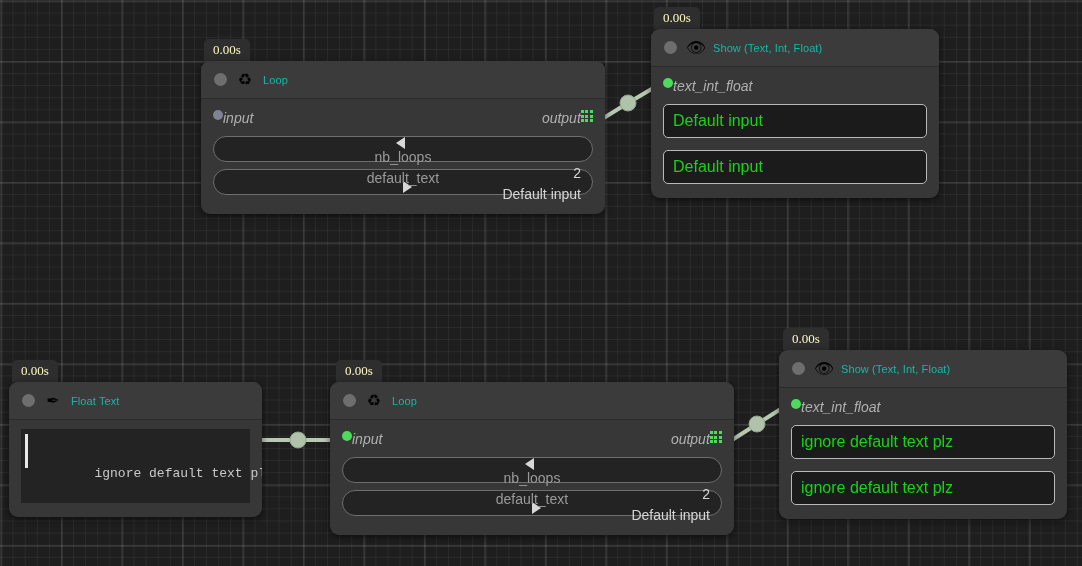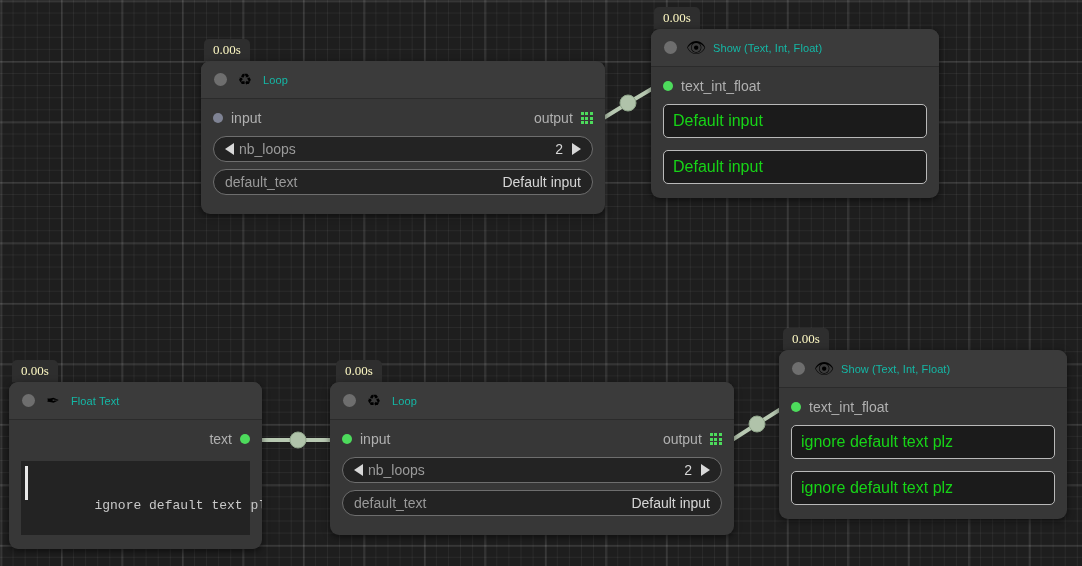--- a/index.html
+++ b/index.html
@@ -69,21 +69,21 @@
     line-height: 1;
   }
 
   
   .port-row {
     display: flex; align-items: center;
     justify-content: space-between;
     height: 20px;
     margin-bottom: 8px;
   }
-  .port-left, .port-right { display: flex; align-items: center; gap: 8px; }
+  .port-left, .port-right { display: flex; gap: 0; font-style: italic; }
   .port-dot { width: 10px; height: 10px; border-radius: 50%; flex:0 0 auto; }
   .port-dot.green { background: #4ddb5c; }
   .port-dot.gray  { background: #7f8394; }
   .port-label { font-size: 14px; color: #b0b0b0; }
   .grid-icon {
     display: grid;
     grid-template-columns: repeat(3, 3px);
     grid-template-rows: repeat(3, 3px);
     gap: 1.6px;
     flex: 0 0 auto;
@@ -93,20 +93,21 @@
   
   .pill {
     display: flex; align-items: center;
     height: 26px;
     border: 1px solid #6e6e6e;
     border-radius: 13px;
     background: #232323;
     padding: 0 11px;
     margin-bottom: 7px;
     font-size: 14px;
+    flex-direction: column;
   }
   .pill .pname  { color: #9a9a9a; }
   .pill .pvalue { color: #d6d6d6; margin-left: auto; }
   .arrow {
     width: 0; height: 0; flex: 0 0 auto;
   }
   .arrow.left  { border-top:6px solid transparent; border-bottom:6px solid transparent; border-right:9px solid #d8d8d8; margin-right:5px; }
   .arrow.right { border-top:6px solid transparent; border-bottom:6px solid transparent; border-left:9px solid #d8d8d8; margin-left:9px; }
 
   
@@ -219,26 +220,20 @@
   </div>
 
   <div class="time-badge" style="left:12px; top:360px;">0.00s</div>
   <div class="node" style="left:9px; top:382px; width:253px;">
     <div class="node-header">
       <span class="node-dot"></span>
       <span class="node-emoji">✒</span>
       <span class="node-title">Float Text</span>
     </div>
     <div class="node-body" style="padding:9px 12px 14px 12px;">
-      <div class="port-row" style="justify-content:flex-end; margin-bottom:12px;">
-        <span class="port-right">
-          <span class="port-label">text</span>
-          <span class="port-dot green"></span>
-        </span>
-      </div>
       <div class="text-area">
         <span class="caret"></span>
         <span>ignore default text plz</span>
       </div>
     </div>
   </div>
 
   <div class="time-badge" style="left:336px; top:360px;">0.00s</div>
   <div class="node" style="left:330px; top:382px; width:404px;">
     <div class="node-header">

